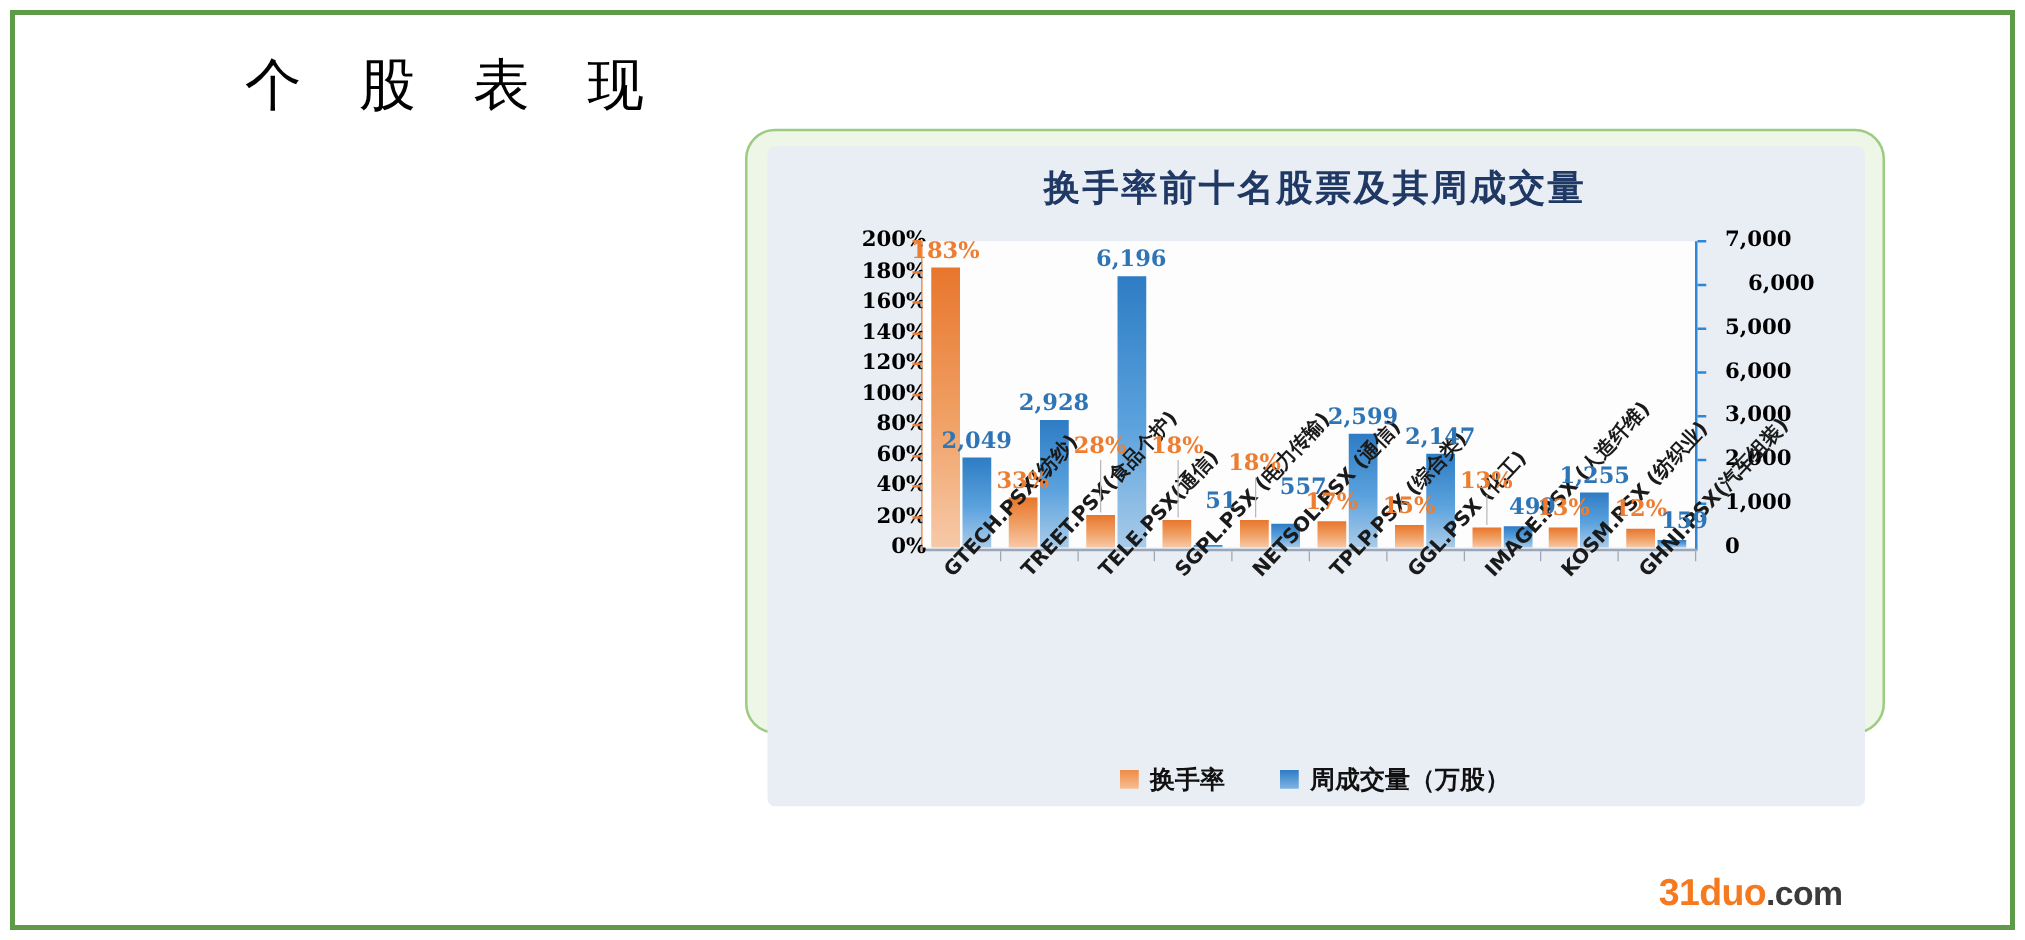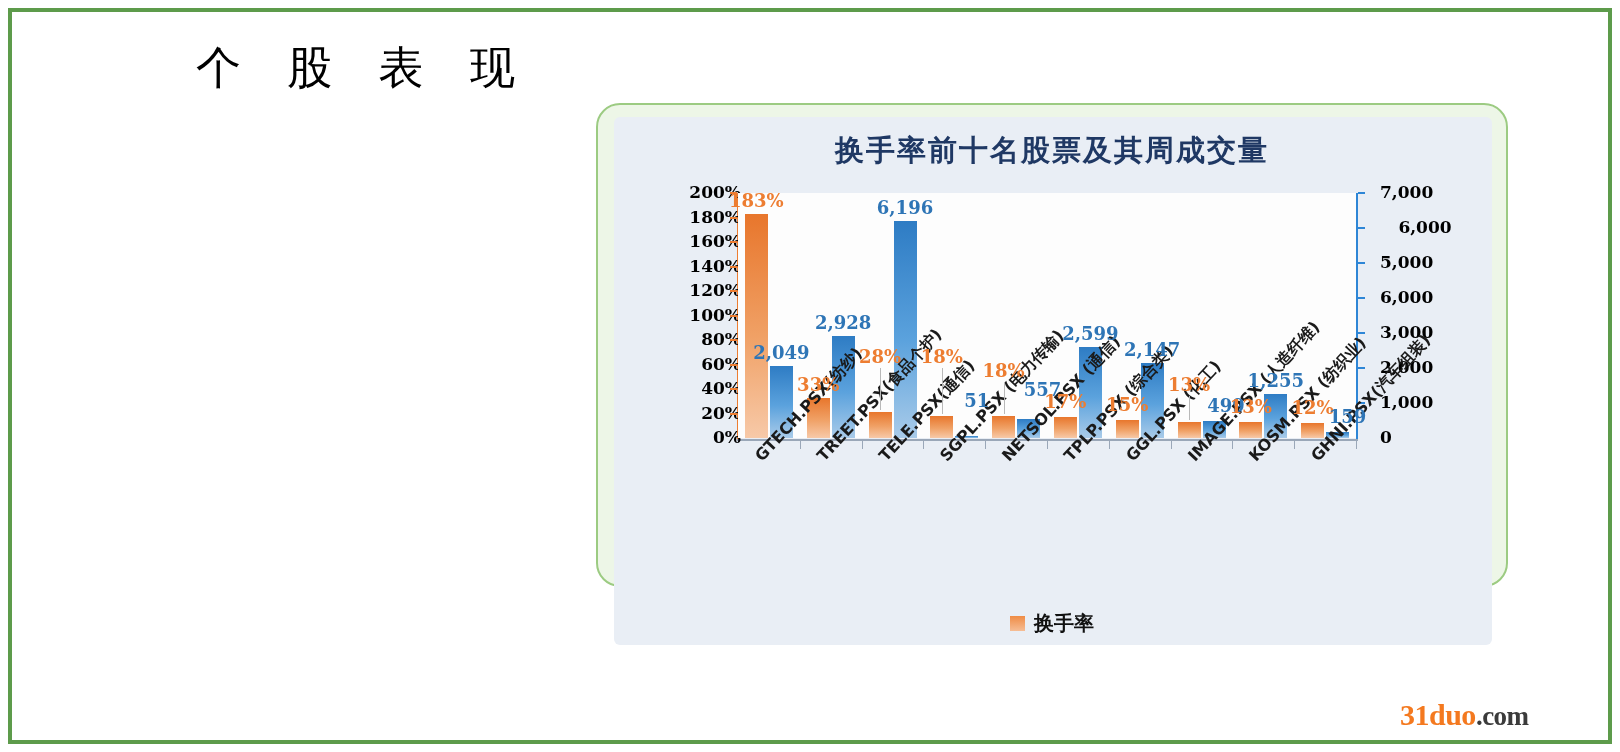--- a/index.html
+++ b/index.html
@@ -105,22 +105,22 @@
   .swatch{width:15px;height:15px;display:inline-block;}
   .sw-o{background:linear-gradient(to bottom,#ef8c45,#f6bd95);}
   .sw-b{background:linear-gradient(to bottom,#2e7cc4,#7fb4e3);}
   .legend-text{
     font-size:20px;color:#111;font-weight:700;
     font-family:"DejaVu Serif","Liberation Serif",serif;
   }
 
   
   .watermark{
-    position:absolute;left:1400px;top:698px;
-    font-family:Liberation Serif, serif;
+    position:absolute;left:1327px;top:698px;
+    font-family:Liberation Sans, sans-serif;
     font-size:30px;font-weight:700;letter-spacing:-0.5px;
   }
   .wm-a{color:#f4791f;}
   .wm-b{color:#3b3b3b;font-weight:700;font-size:27px;}
 </style>
 </head>
 <body>
 
 <div id="slide">
 
@@ -229,20 +229,24 @@
         <div class="catlabel" style="left: 523.7px; top: 347px;">GGL.PSX (化工)</div>
         <div class="catlabel" style="left: 585.5px; top: 347px;">IMAGE.PSX (人造纤维)</div>
         <div class="catlabel" style="left: 647.3px; top: 347px;">KOSM.PSX (纺织业)</div>
         <div class="catlabel" style="left: 709.1px; top: 347px;">GHNI.PSX(汽车组装)</div>
       </div>
 
     <div class="legend">
       <div class="legend-item">
         <span class="swatch sw-o"></span>
         <span class="legend-text">换手率</span>
+      </div>
+      <div class="legend-item">
+        <span class="swatch sw-b"></span>
+        <span class="legend-text">周成交量（万股）</span>
       </div>
     </div>
   <div class="lbl lbl-o" style="left: 158.4px; top: 84.825px; transform: translateX(-50%);">183%</div>
       <div class="lbl lbl-b" style="left: 183.4px; top: 237.285px; transform: translateX(-50%);">2,049</div>
       <div class="lbl lbl-o" style="left: 220.2px; top: 268.575px; transform: translateX(-50%);">33%</div>
       <div class="lbl lbl-b" style="left: 245.2px; top: 206.52px; transform: translateX(-50%);">2,928</div>
       <div class="lbl lbl-o" style="left: 282px; top: 241.275px; transform: translateX(-50%);">28%</div>
       <div class="leader" style="left: 282px; top: 263.275px; height: 42px;"></div>
       <div class="lbl lbl-b" style="left: 307px; top: 92.14px; transform: translateX(-50%);">6,196</div>
       <div class="lbl lbl-o" style="left: 343.8px; top: 240.95px; transform: translateX(-50%);">18%</div>

